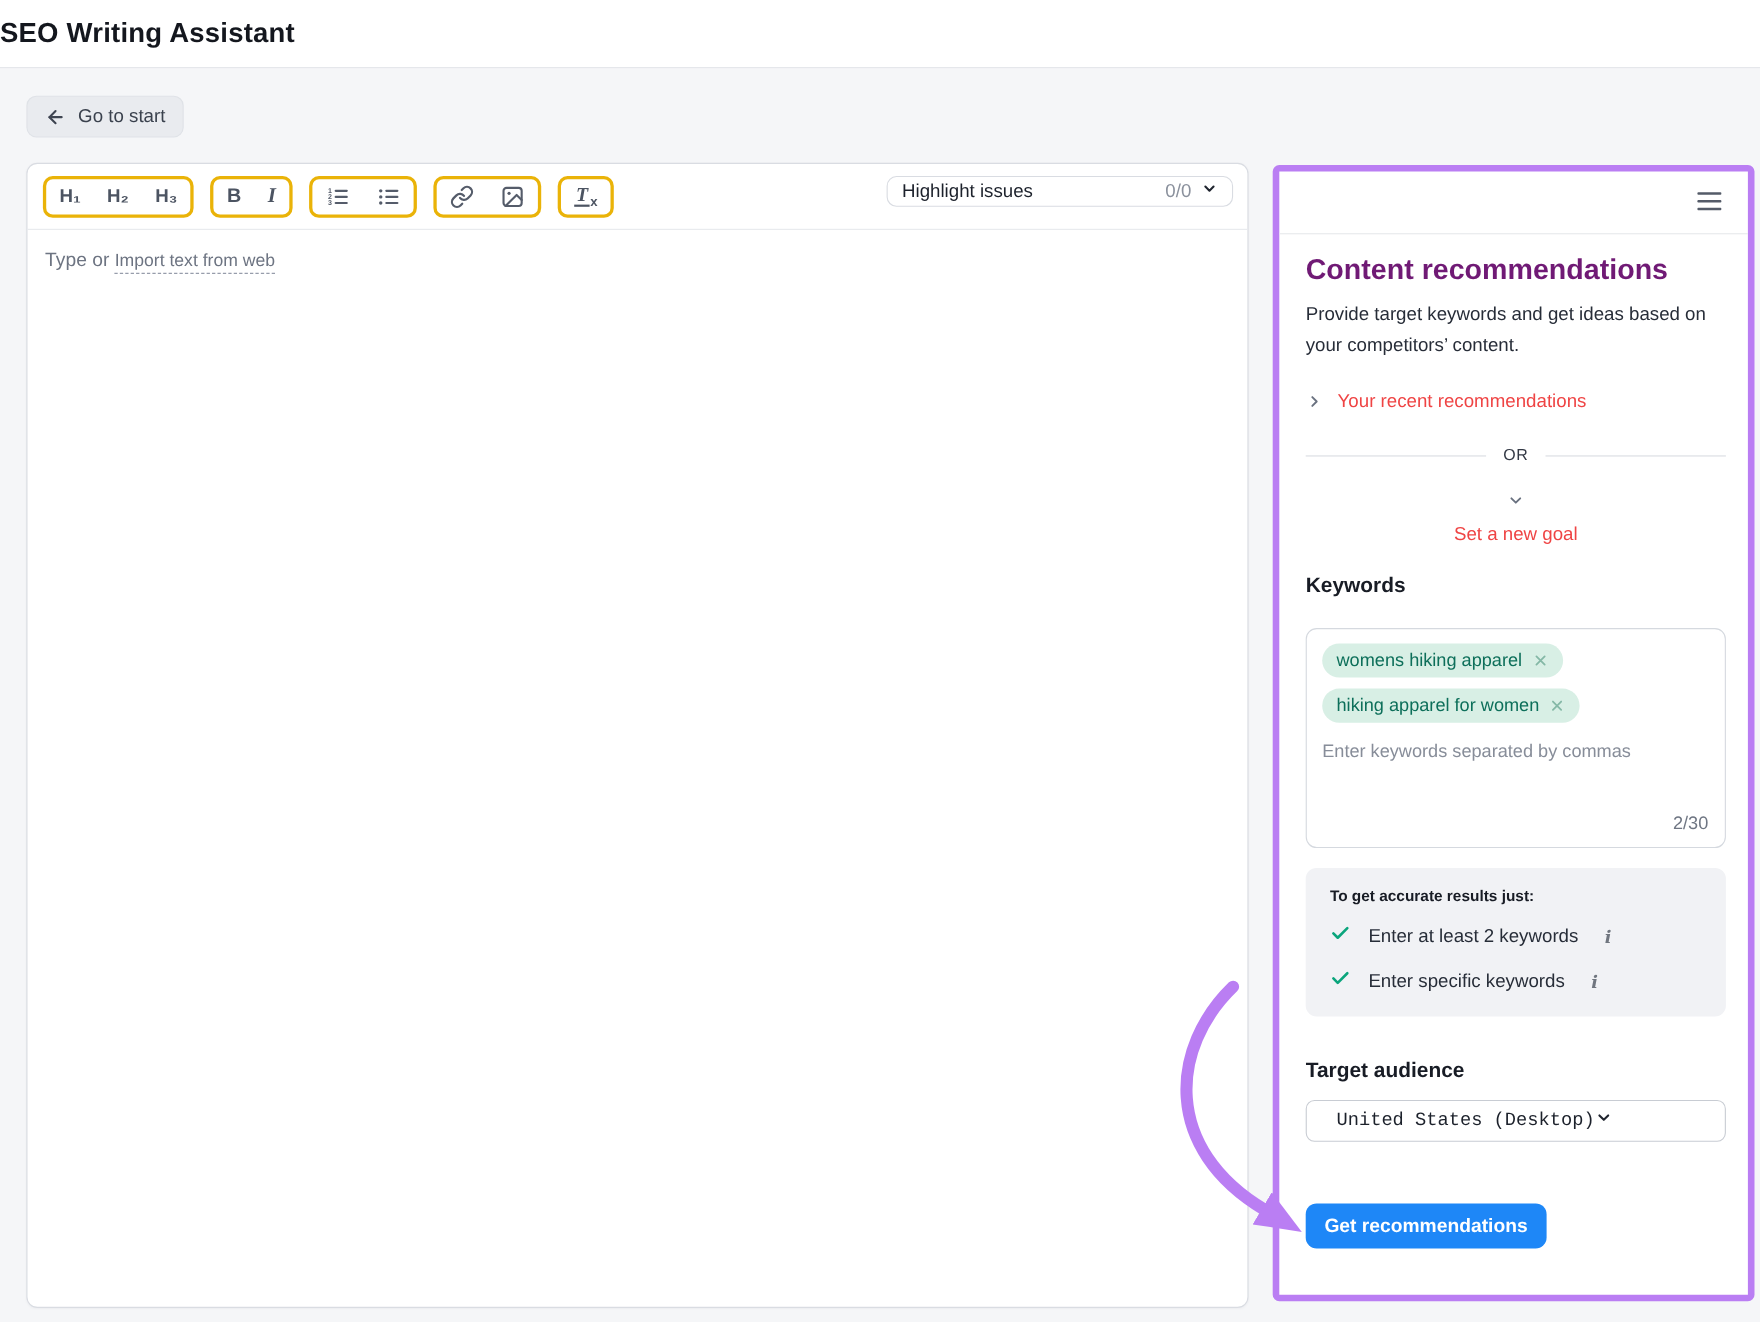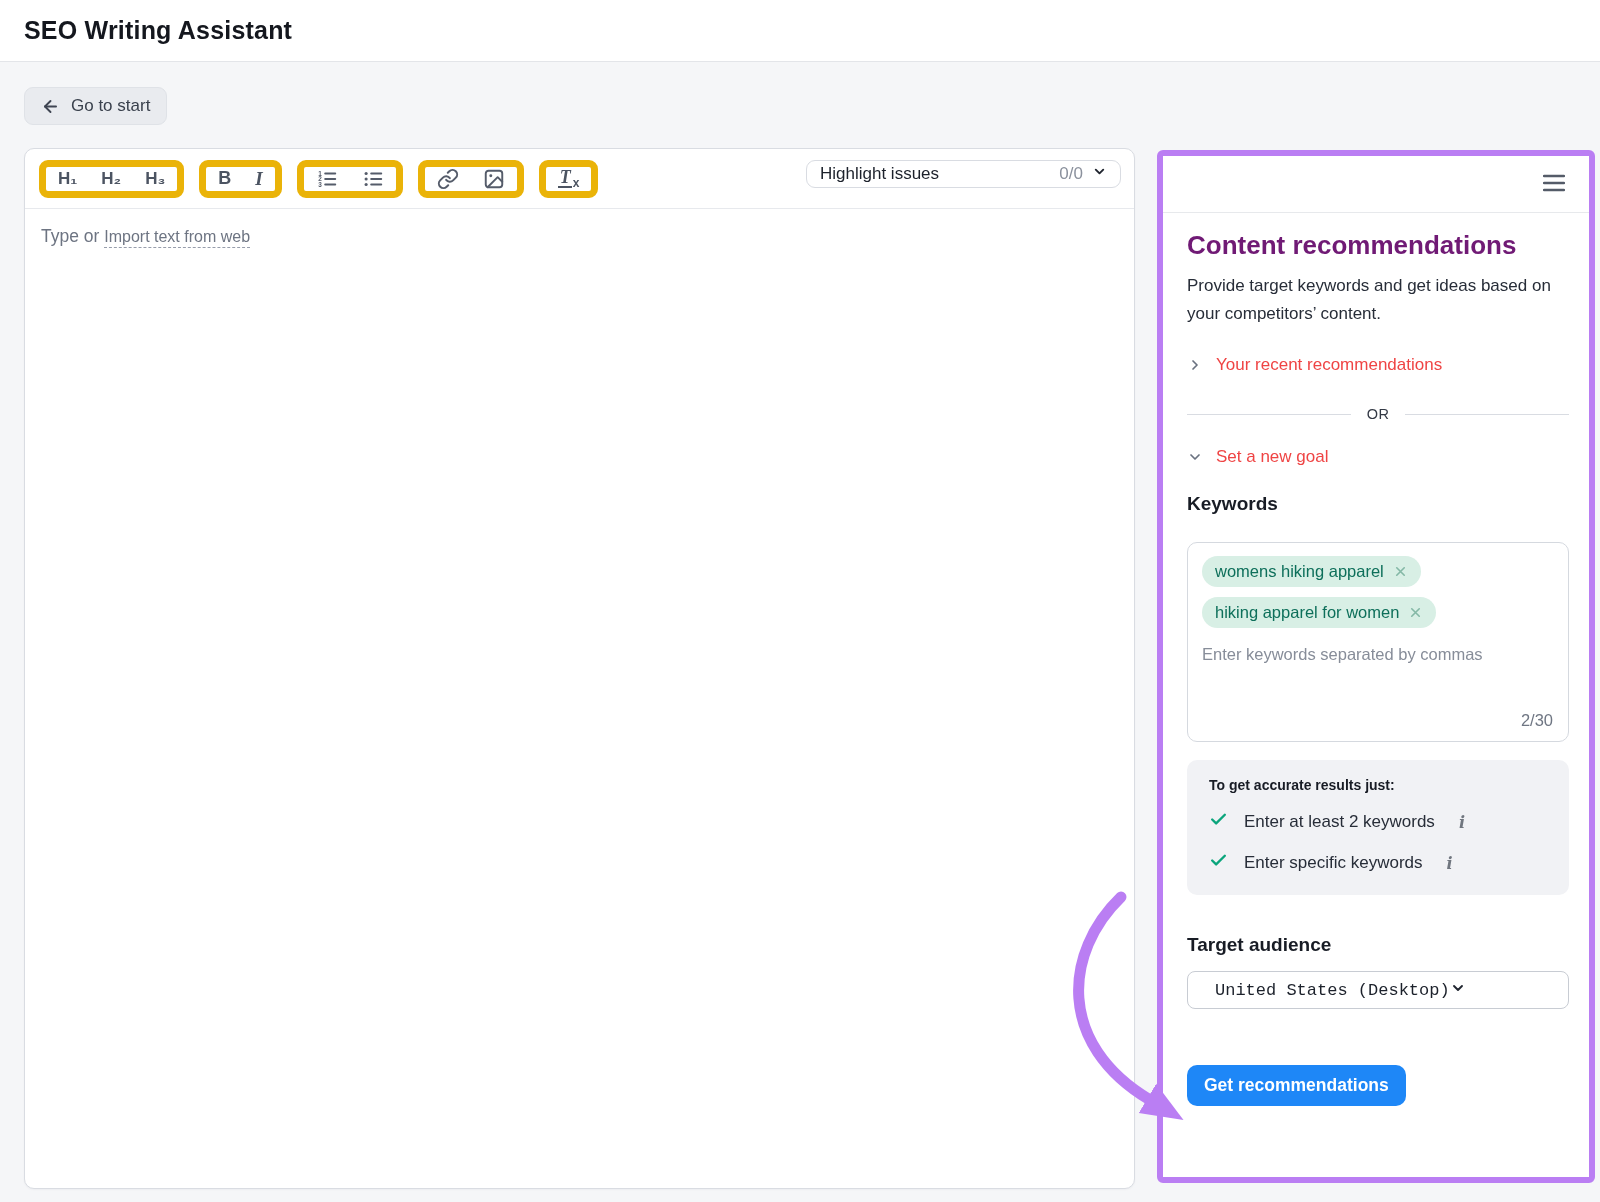--- a/index.html
+++ b/index.html
@@ -7,21 +7,21 @@
   body {
     font-family: "Liberation Sans", sans-serif;
     background: #f5f6f8;
     color: #1c212b;
     position: relative;
   }
   
   .app-header {
     position: absolute; left: 0; top: 0; width: 1600px; height: 62px;
     background: #ffffff; border-bottom: 1px solid #e3e5e9;
-    display: flex; align-items: center; padding-left: 24px;
+    display: flex; align-items: center; 
   }
   .page-title { font-size: 25px; font-weight: 700; color: #14171e; letter-spacing: .2px; }
 
   
   .go-to-start {
     position: absolute; left: 24px; top: 87px; height: 38px;
     display: inline-flex; align-items: center; gap: 11px;
     background: #e9ebef; border: 1px solid #dfe2e7; border-radius: 9px;
     padding: 0 16px; font-size: 17px; color: #3a414d; font-family: inherit; cursor: pointer;
   }
@@ -32,21 +32,21 @@
     position: absolute; left: 24px; top: 148px; width: 1111px; height: 1041px;
     background: #fff; border: 1px solid #d9dce2; border-radius: 10px;
     box-shadow: 0 1px 2px rgba(20,25,40,.04);
   }
   .editor-toolbar {
     position: relative; height: 60px; border-bottom: 1px solid #e7e9ed;
     display: flex; align-items: center; padding-left: 14px; gap: 15px;
   }
   .tb-group {
     display: inline-flex; align-items: center; height: 38px;
-    border: 7px solid #eab308; border-radius: 9px; background: #fff;
+    border: 3px solid #eab308; border-radius: 9px; background: #fff;
   }
   .tb-btn {
     height: 100%; display: inline-flex; align-items: center; justify-content: center;
     padding: 0 12px; background: none; border: none; cursor: pointer;
     font-family: inherit; font-size: 17px; font-weight: 600; color: #4c5462;
   }
   .tb-btn.bold { font-weight: 800; font-size: 18px; }
   .tb-btn.italic { font-family: "Liberation Serif", serif; font-style: italic; font-size: 19px; font-weight: 600; }
   .tb-btn svg { display: block; }
   .tx-base {
@@ -84,21 +84,21 @@
   .panel-content { padding: 0 20px 0 24px; }
 
   .panel-title { margin-top: 17px; font-size: 26px; font-weight: 700; color: #701a75; }
   .panel-desc { margin-top: 11px; font-size: 17px; line-height: 28px; color: #272d38; }
 
   .row-toggle {
     display: flex; align-items: center; gap: 13px; cursor: pointer;
     font-size: 17px; color: #ef4444;
   }
   .row-recent { margin-top: 27px; }
-  .row-goal { margin-top: 25px; }
+  .row-goal { margin-top: 25px; flex-direction: column; }
   .row-toggle svg { flex: 0 0 auto; display: block; }
 
   .or-divider {
     margin-top: 31px; display: flex; align-items: center; gap: 16px;
     font-size: 14.5px; color: #333945; letter-spacing: .5px;
   }
   .or-divider .line { flex: 1; height: 1px; background: #d9dce2; }
 
   .kw-heading, .ta-heading { font-size: 19px; font-weight: 700; color: #181c25; }
   .kw-heading { margin-top: 26px; }

